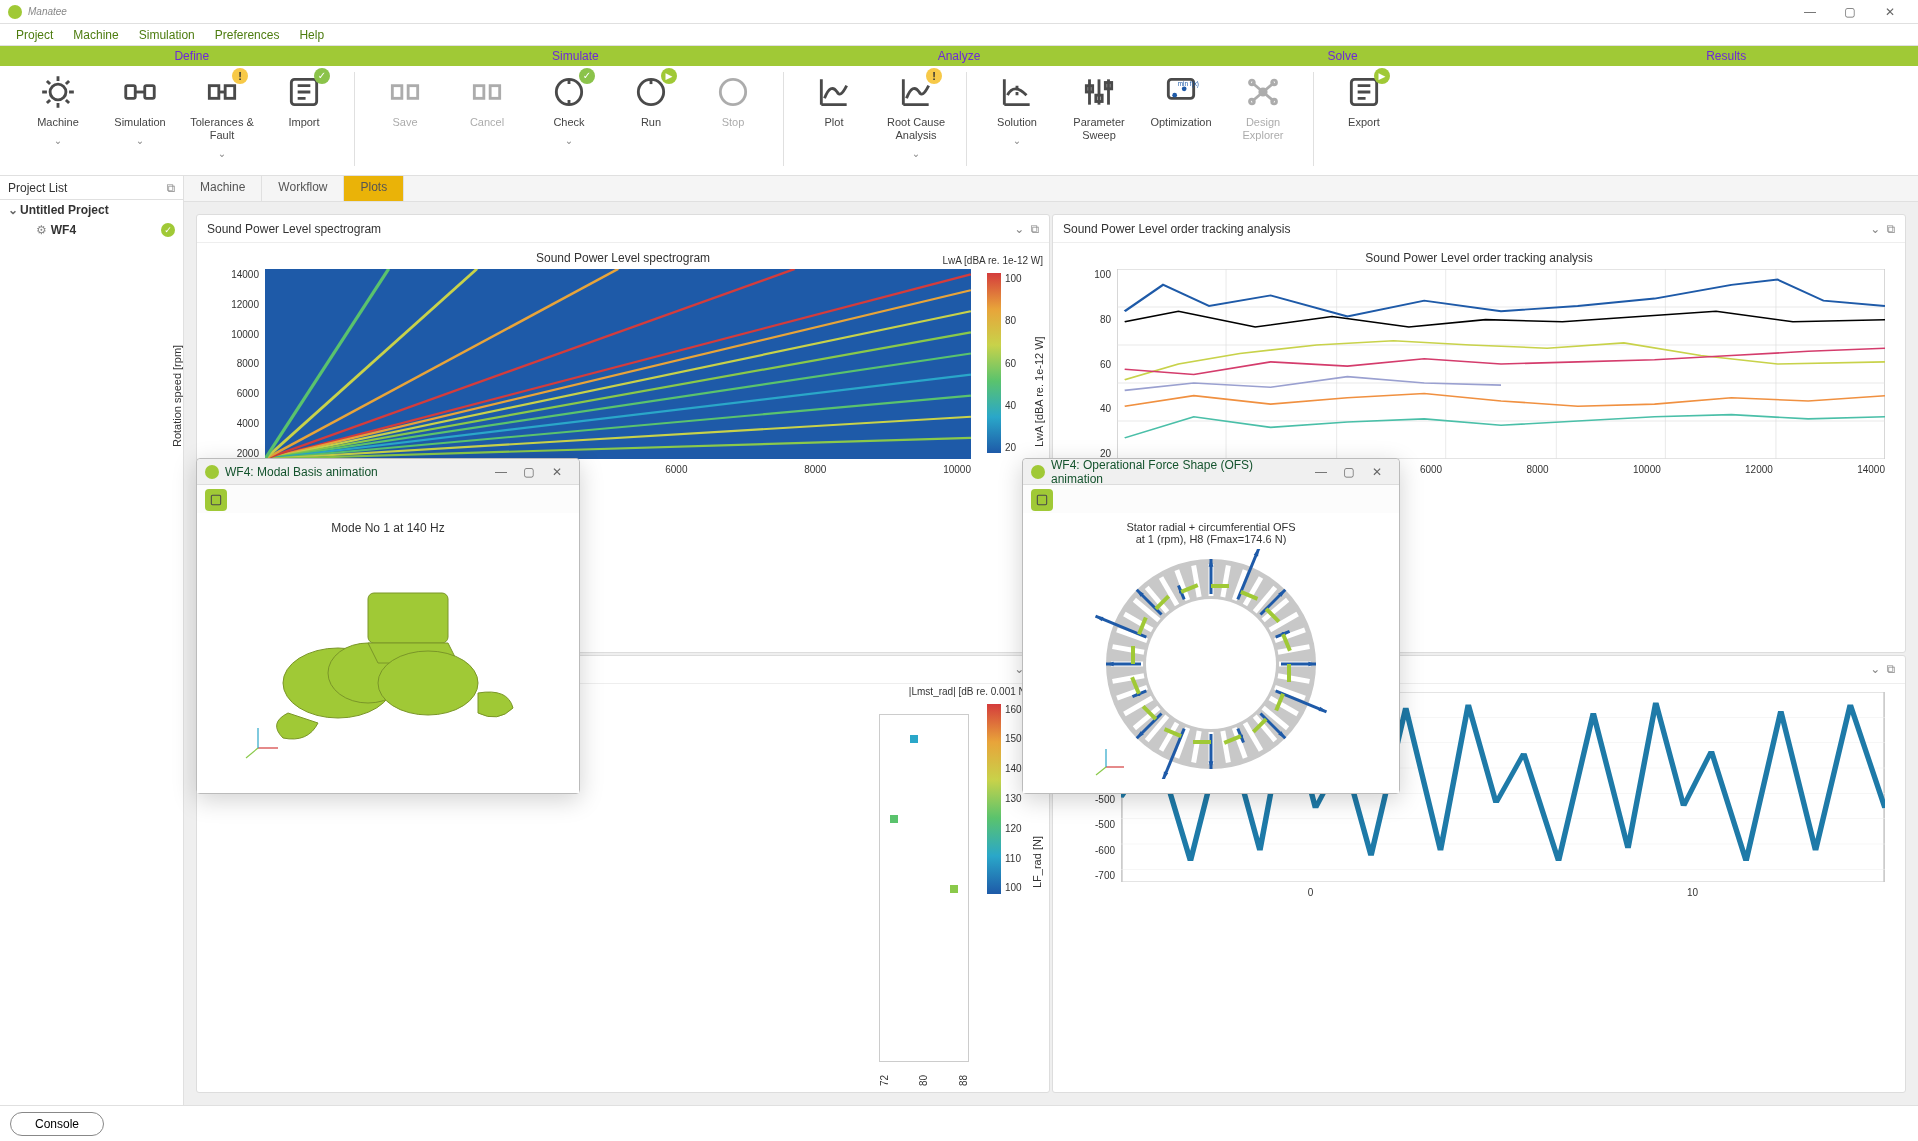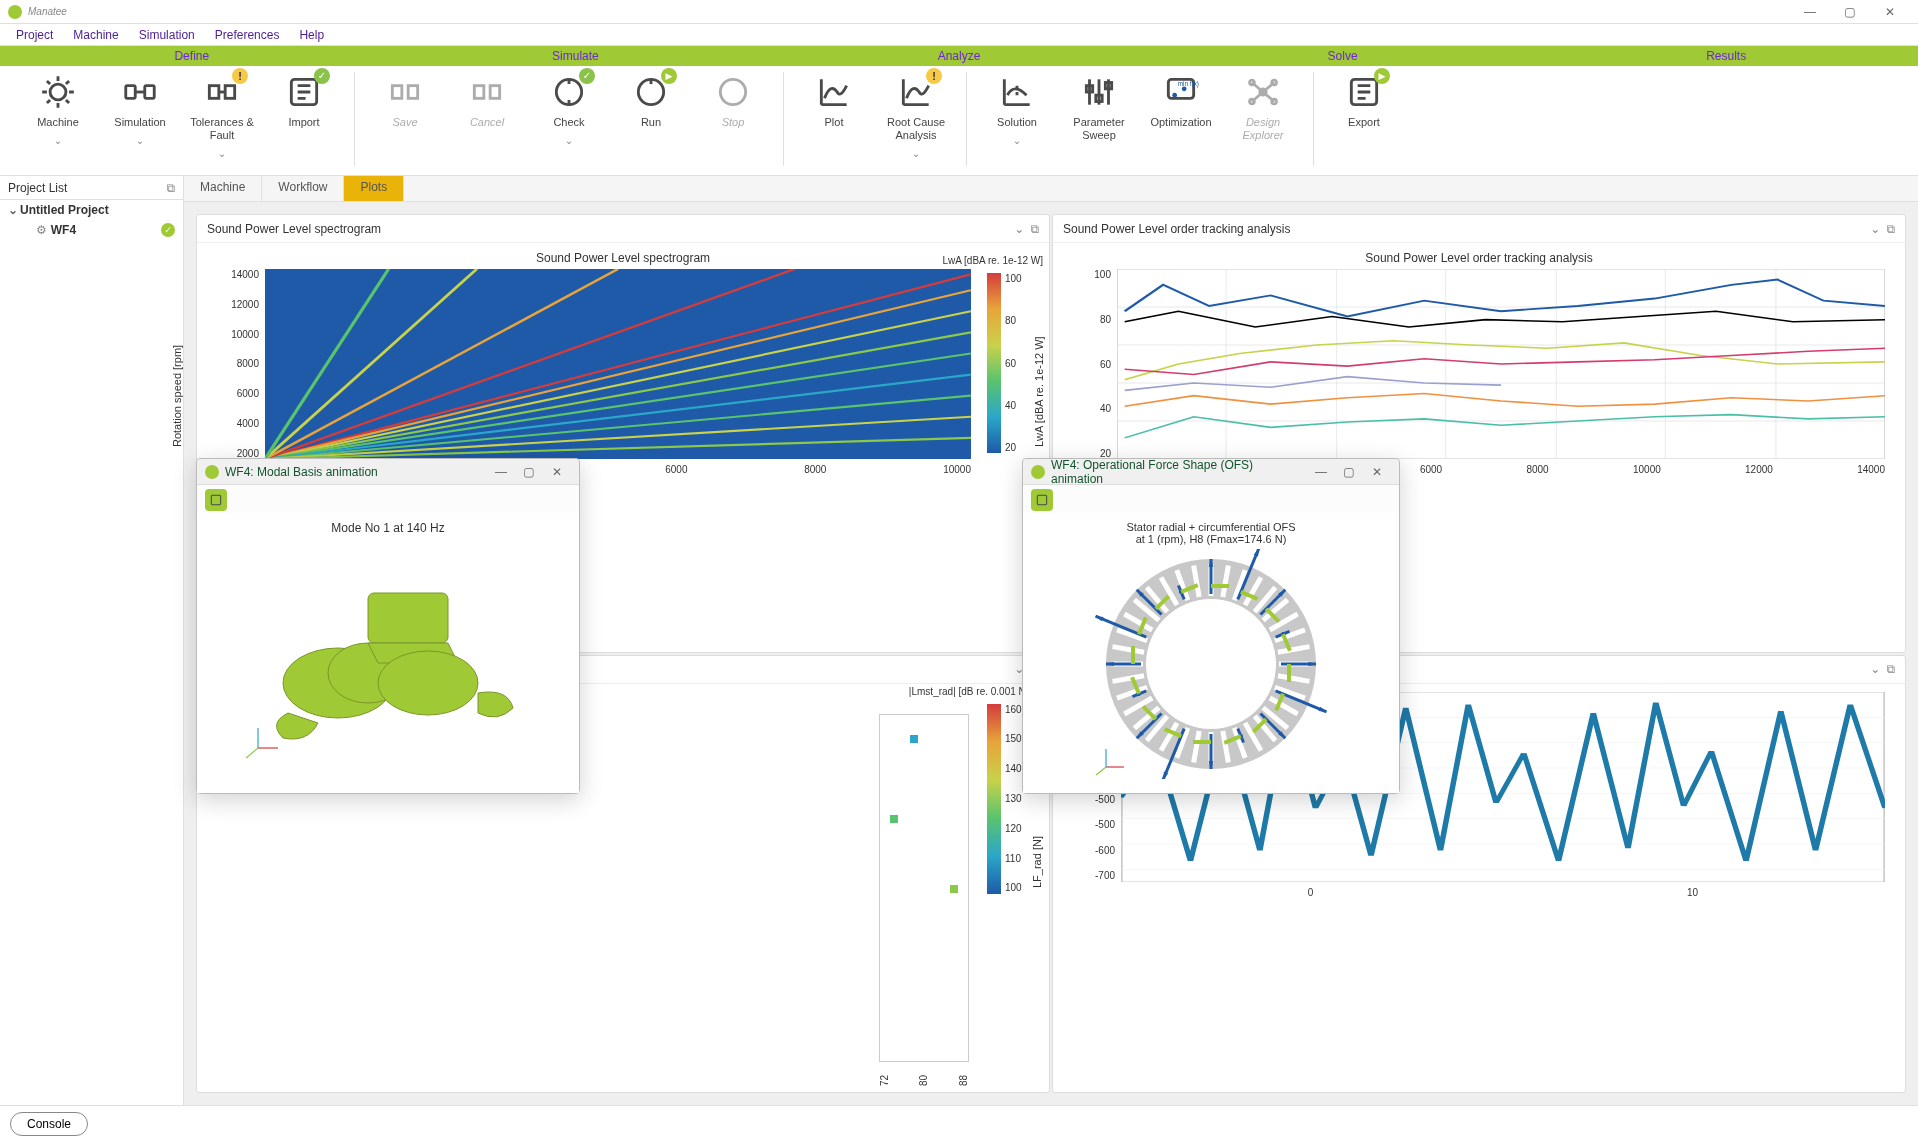--- a/index.html
+++ b/index.html
@@ -6,32 +6,32 @@
 body { background: #f5f5f5; font-size: 12px; color: #333; overflow: hidden; width: 1918px; height: 1141px; position: relative; }
 
 
 .titlebar { height: 24px; background: #fff; display: flex; align-items: center; padding: 0 8px; border-bottom: 1px solid #e0e0e0; }
 .titlebar .logo { width: 14px; height: 14px; border-radius: 50%; background: #a0c936; margin-right: 6px; }
 .titlebar .title { color: #888; font-size: 10px; flex: 1; font-style: italic; }
 .titlebar .winbtn { width: 40px; text-align: center; color: #666; cursor: pointer; }
 
 
 .menubar { height: 22px; background: #fff; display: flex; align-items: center; padding: 0 6px; border-bottom: 1px solid #e0e0e0; }
-.menubar .mitem { padding: 2px 10px; color: #4c1d95; font-size: 12px; cursor: pointer; }
+.menubar .mitem { padding: 2px 10px; color: #4d7c0f; font-size: 12px; cursor: pointer; }
 
 
 .section-strip { height: 20px; background: #a0c936; display: flex; }
 .section-strip .sec { flex: 1; text-align: center; color: #6d28d9; font-size: 12px; line-height: 20px; }
 
 
 .ribbon { height: 110px; background: #fff; display: flex; align-items: flex-start; padding: 6px 8px 0 8px; border-bottom: 1px solid #e0e0e0; }
 .ribbon-group { display: flex; gap: 18px; padding: 0 18px; border-right: 1px solid #e0e0e0; height: 94px; }
 .ribbon-group:last-child { border-right: none; }
 .ribbon-btn { display: flex; flex-direction: column; align-items: center; width: 64px; cursor: pointer; }
-.ribbon-btn.disabled { opacity: 0.45; cursor: default; font-style: italic; }
+.ribbon-btn.disabled { opacity: 0.45; cursor: default; }
 .ribbon-btn .icon { width: 40px; height: 40px; display: flex; align-items: center; justify-content: center; position: relative; }
 .ribbon-btn .label { font-size: 11px; color: #444; text-align: center; margin-top: 4px; line-height: 1.2; }
 .ribbon-btn .chev { color: #888; font-size: 10px; margin-top: 6px; }
 .badge-warn { position: absolute; top: -4px; right: -6px; width: 16px; height: 16px; border-radius: 50%; background: #f7c948; color: #333; font-size: 11px; line-height: 16px; text-align: center; font-weight: bold; }
 .badge-ok { position: absolute; top: -4px; right: -6px; width: 16px; height: 16px; border-radius: 50%; background: #8bc34a; color: #fff; font-size: 10px; line-height: 16px; text-align: center; }
 .badge-play { position: absolute; top: -4px; right: -6px; width: 16px; height: 16px; border-radius: 50%; background: #a0c936; color: #fff; font-size: 9px; line-height: 16px; text-align: center; }
 
 
 .main { display: flex; height: calc(1141px - 24px - 22px - 20px - 110px - 36px); }
 
@@ -55,21 +55,21 @@
 .plotcell { background: #fff; border: 1px solid #ddd; border-radius: 3px; display: flex; flex-direction: column; }
 .plotcell .phead { height: 28px; display: flex; align-items: center; padding: 0 10px; border-bottom: 1px solid #eee; }
 .plotcell .phead .ptitle { flex: 1; font-size: 12px; color: #333; }
 .plotcell .phead .chev { color: #888; margin: 0 6px; cursor: pointer; }
 .plotcell .phead .pop { color: #888; cursor: pointer; }
 .plotcell .pbody { flex: 1; position: relative; padding: 8px; }
 .plotcell .pbody .pchart-title { text-align: center; font-size: 12px; color: #333; margin-bottom: 4px; }
 
 
 .consolebar { height: 36px; background: #fff; border-top: 1px solid #e0e0e0; display: flex; align-items: center; padding: 0 10px; }
-.consolebar button { padding: 4px 16px; border: 1px solid #888; border-radius: 14px; background: #fff; font-size: 12px; cursor: pointer; }
+.consolebar button { padding: 4px 24px; border: 1px solid #888; border-radius: 14px; background: #fff; font-size: 12px; cursor: pointer; }
 
 
 .floatwin { position: absolute; background: #fcfcfc; border: 1px solid #bbb; border-radius: 4px; box-shadow: 0 6px 24px rgba(0,0,0,0.18); display: flex; flex-direction: column; }
 .floatwin .fwhead { height: 26px; display: flex; align-items: center; padding: 0 8px; background: #f0f0f0; border-bottom: 1px solid #ddd; border-radius: 4px 4px 0 0; }
 .floatwin .fwhead .logo { width: 14px; height: 14px; border-radius: 50%; background: #a0c936; margin-right: 6px; flex-shrink: 0; }
 .floatwin .fwhead .fwtitle { flex: 1; font-size: 12px; color: #14532d; }
 .floatwin .fwhead .fwbtn { width: 28px; text-align: center; color: #666; cursor: pointer; }
 .floatwin .fwtool { height: 28px; padding: 4px 8px; }
 .floatwin .fwtool .tbtn { width: 22px; height: 22px; background: #a0c936; border-radius: 4px; display: flex; align-items: center; justify-content: center; cursor: pointer; }
 .floatwin .fwbody { flex: 1; background: #fff; padding: 8px; display: flex; flex-direction: column; align-items: center; }

